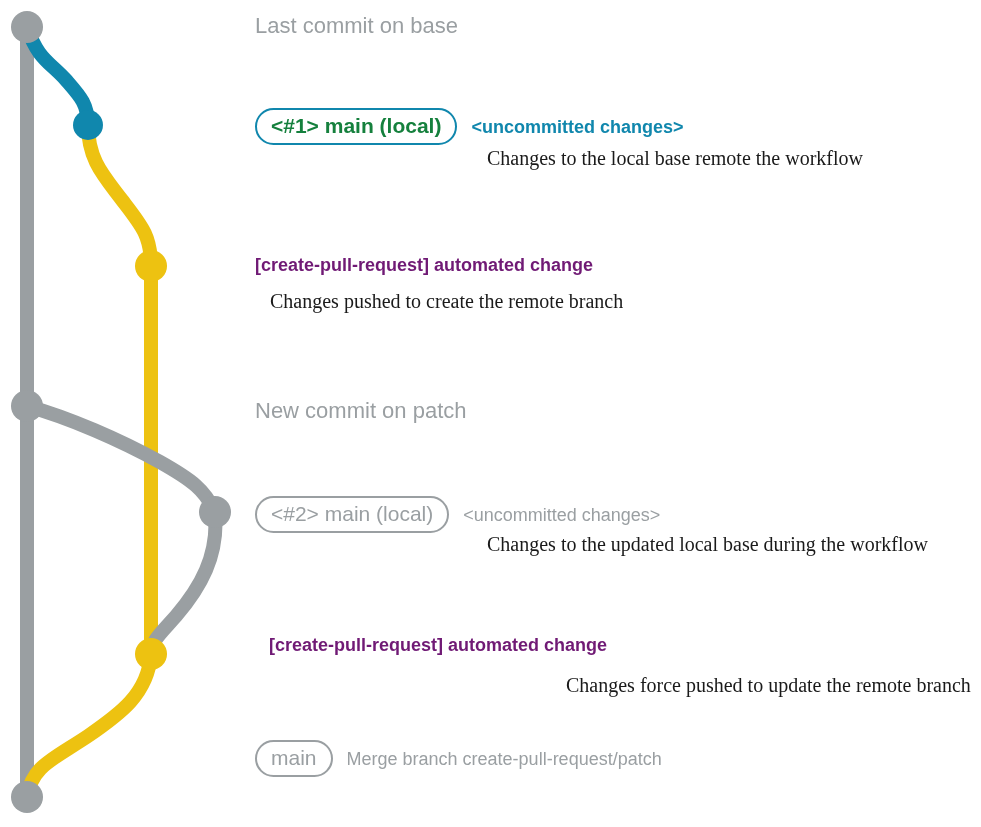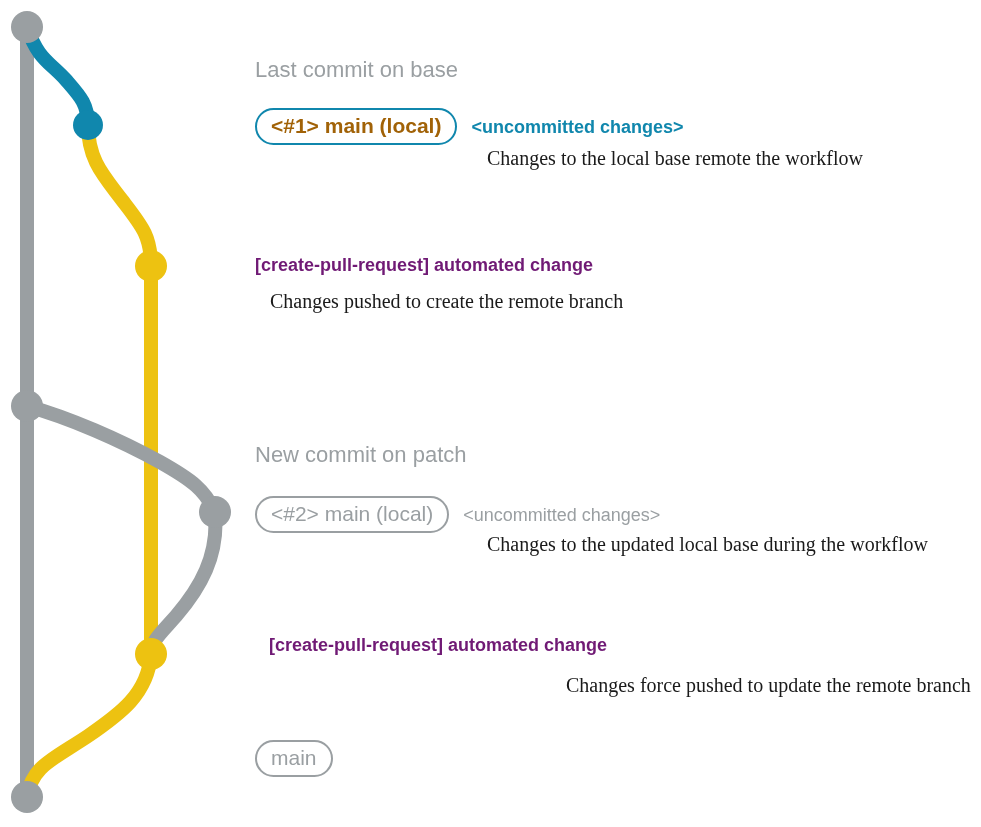--- a/index.html
+++ b/index.html
@@ -30,21 +30,21 @@
     display: inline-block;
     border: 2px solid #888d90;
     border-radius: 20px;
     padding: 5px 14px 7px 14px;
     font-size: 21px;
     line-height: 1;
     font-family: "Liberation Sans", sans-serif;
     white-space: nowrap;
     background: transparent;
   }
-  .pill.teal   { border-color: #1087ad; color: #a16207; font-weight: bold; }
+  .pill.teal   { border-color: #1087ad; color: #15803d; font-weight: bold; }
   .pill.gray   { border-color: #9a9fa2; color: #9a9fa2; }
   .pill.yellow { border-color: #edc211; color: #edc211; font-weight: bold; }
   .headline {
     font-size: 18px;
     line-height: 1;
     font-family: "Liberation Sans", sans-serif;
     white-space: nowrap;
   }
   .headline.teal   { color: #1087ad; font-weight: bold; }
   .headline.gray   { color: #9a9fa2; }
@@ -57,21 +57,20 @@
     color: #1a1a1a;
     white-space: nowrap;
   }
   .plain-title {
     position: absolute;
     font-family: "Liberation Sans", sans-serif;
     font-size: 22px;
     line-height: 1;
     color: #9a9fa2;
     white-space: nowrap;
-    margin-top: 44px;
   }
   .gap { display: inline-block; width: 14px; }
 </style>
 </head>
 <body>
 
 <svg id="graph-canvas" viewBox="0 0 981 827" xmlns="http://www.w3.org/2000/svg">
 
   <path d="M 27 27 L 27 797" stroke="#9a9fa2" stroke-width="14" fill="none" stroke-linecap="round"></path>
 
@@ -121,13 +120,14 @@
 
 <div class="row" style="left:255px; top:636px;">
   <span class="gap"></span>
   <span class="headline yellow">[create-pull-request] automated change</span>
 </div>
 <div class="subtext" style="left:566px; top:675px;">Changes force pushed to update the remote branch</div>
 
 <div class="row" style="left:255px; top:740px;">
   <span class="pill gray">main</span>
   <span class="gap"></span>
+  <span class="headline gray">Merge branch create-pull-request/patch</span>
 </div>
 
 </body></html>

